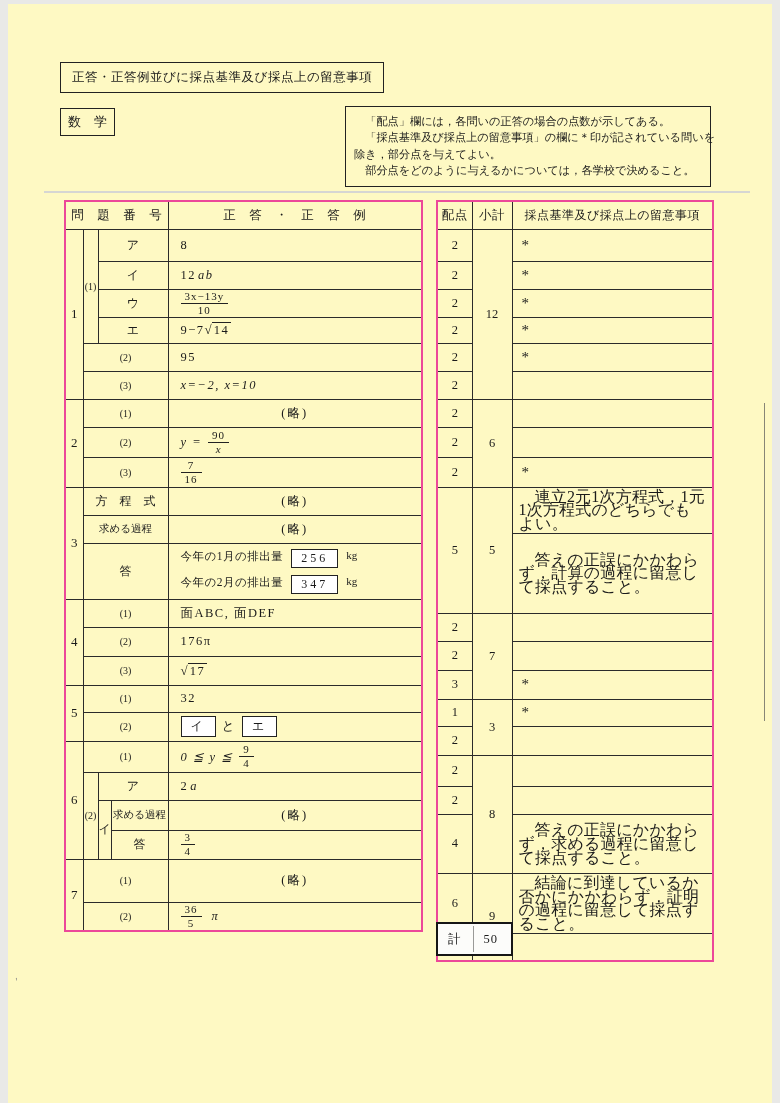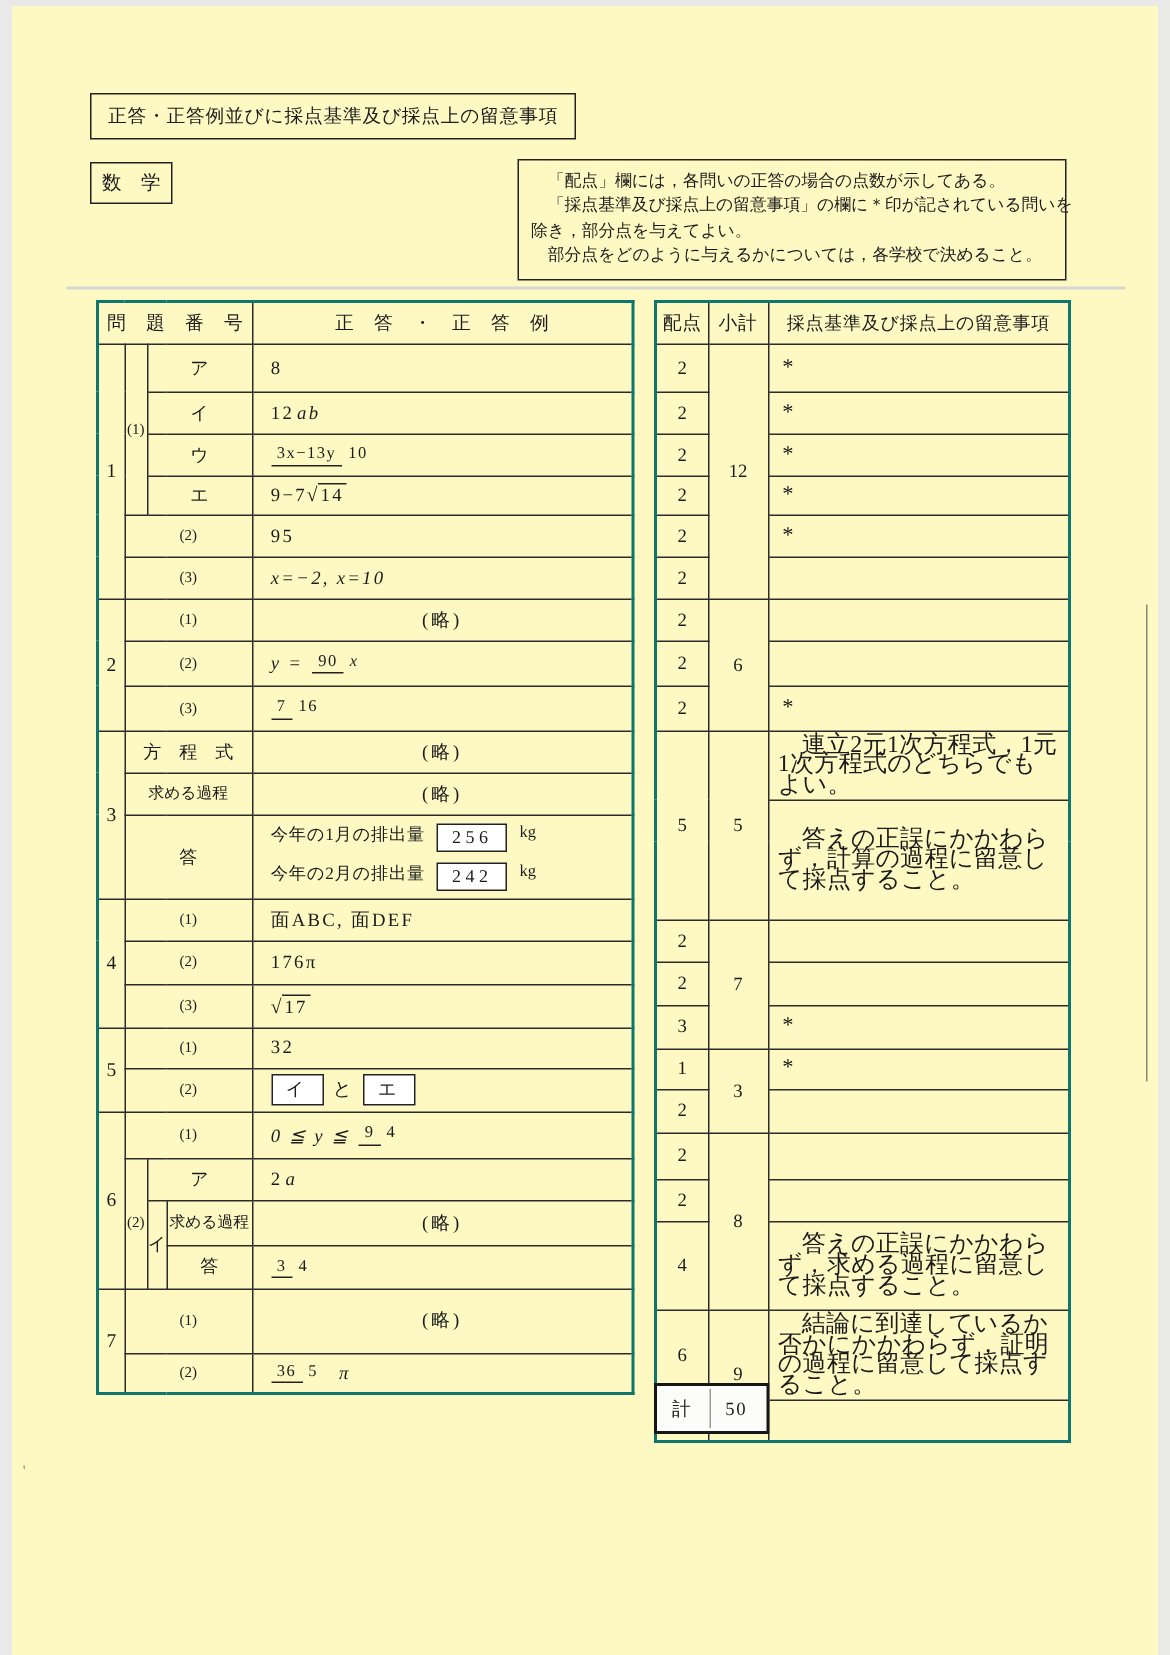--- a/index.html
+++ b/index.html
@@ -13,41 +13,41 @@
   #subject-box { left:52px; top:104px; width:55px; height:28px; display:flex; align-items:center; justify-content:center; font-size:13px; }
   #notice-box { left:337px; top:102px; width:366px; padding:6px 8px 7px 8px; font-size:11.2px; line-height:16.4px; }
   .notice-line { white-space:nowrap; }
   .notice-line.indent { text-indent:1em; }
 
   
   .scan-h { position:absolute; left:36px; top:187px; width:706px; height:2px; background:#d6d6d3; }
   .scan-v { position:absolute; left:756px; top:399px; width:1px; height:318px; background:#555; opacity:.7; }
   .speck  { position:absolute; left:8px; top:971px; color:#8a8a88; font-size:11px; transform:rotate(-20deg); }
 
-  table { position:absolute; border-collapse:collapse; table-layout:fixed; border:2px solid #0f766e; }
+  table { position:absolute; border-collapse:collapse; table-layout:fixed; border:2px solid #ec4899; }
   #left-table  { left:56px;  top:196px; width:357px; }
   #right-table { left:428px; top:196px; width:276px;padding-left:28px; }
   td { border:1px solid #2b2b2b; padding:0; vertical-align:middle; text-align:center; font-size:12.5px; }
 
   .h26{height:26px}.h27{height:27px}.h28{height:28px}.h29{height:29px}
   .h30{height:30px}.h31{height:31px}.h32{height:32px}.h43{height:43px}.h52{height:52px}
 
   .thead { font-size:12.5px; letter-spacing:0.5px; }
   .thead-note { font-size:12px; letter-spacing:0.5px; }
   .qn  { font-size:13px; }
   .sub { font-size:10px; letter-spacing:0; white-space:nowrap; }
   .lbl { font-size:12px; }
   .lbl-small { font-size:10.5px; white-space:nowrap; }
 
   .ans { text-align:left; padding-left:12px; letter-spacing:1.5px; }
   .ans.center { text-align:center; padding-left:0; letter-spacing:2px; }
   .it  { font-style:italic; margin-left:2px; }
 
   .mathline { display:flex; align-items:center; gap:6px; }
-  .frac { display:inline-flex; flex-direction:row; text-align:center;
+  .frac { display:inline-flex; flex-direction:column; text-align:center;
           font-size:11px; line-height:1.2; letter-spacing:1px; vertical-align:middle; }
   .frac .num { border-bottom:1px solid #222; padding:0 4px; }
   .frac .den { padding:0 4px; }
   .sqrt { white-space:nowrap; letter-spacing:0; }
   .sqrt .sym { font-size:13px; letter-spacing:0; }
   .sqrt .rad { border-top:1px solid #222; padding:0 2px; letter-spacing:1.5px; }
   .suffix { margin-left:4px; }
 
   .boxval { display:inline-block; border:1.2px solid #222; padding:1px 9px; font-size:12px; letter-spacing:3px; background:#fff; }
   .anslines { display:flex; flex-direction:column; gap:7px; padding:5px 0 5px 12px; }
@@ -178,21 +178,21 @@
       <td colspan="3" class="lbl">答</td>
       <td class="ans" style="padding-left:0">
         <div class="anslines">
           <div class="ansline">
             <span>今年の1月の排出量</span>
             <span class="boxval">256</span>
             <span class="unit">kg</span>
           </div>
           <div class="ansline">
             <span>今年の2月の排出量</span>
-            <span class="boxval">242</span>
+            <span class="boxval">347</span>
             <span class="unit">kg</span>
           </div>
         </div>
       </td>
     </tr>
 
     <tr class="h28">
       <td rowspan="3" class="qn">4</td>
       <td colspan="3" class="sub">(1)</td>
       <td class="ans"><span>面ABC, 面DEF</span></td>

